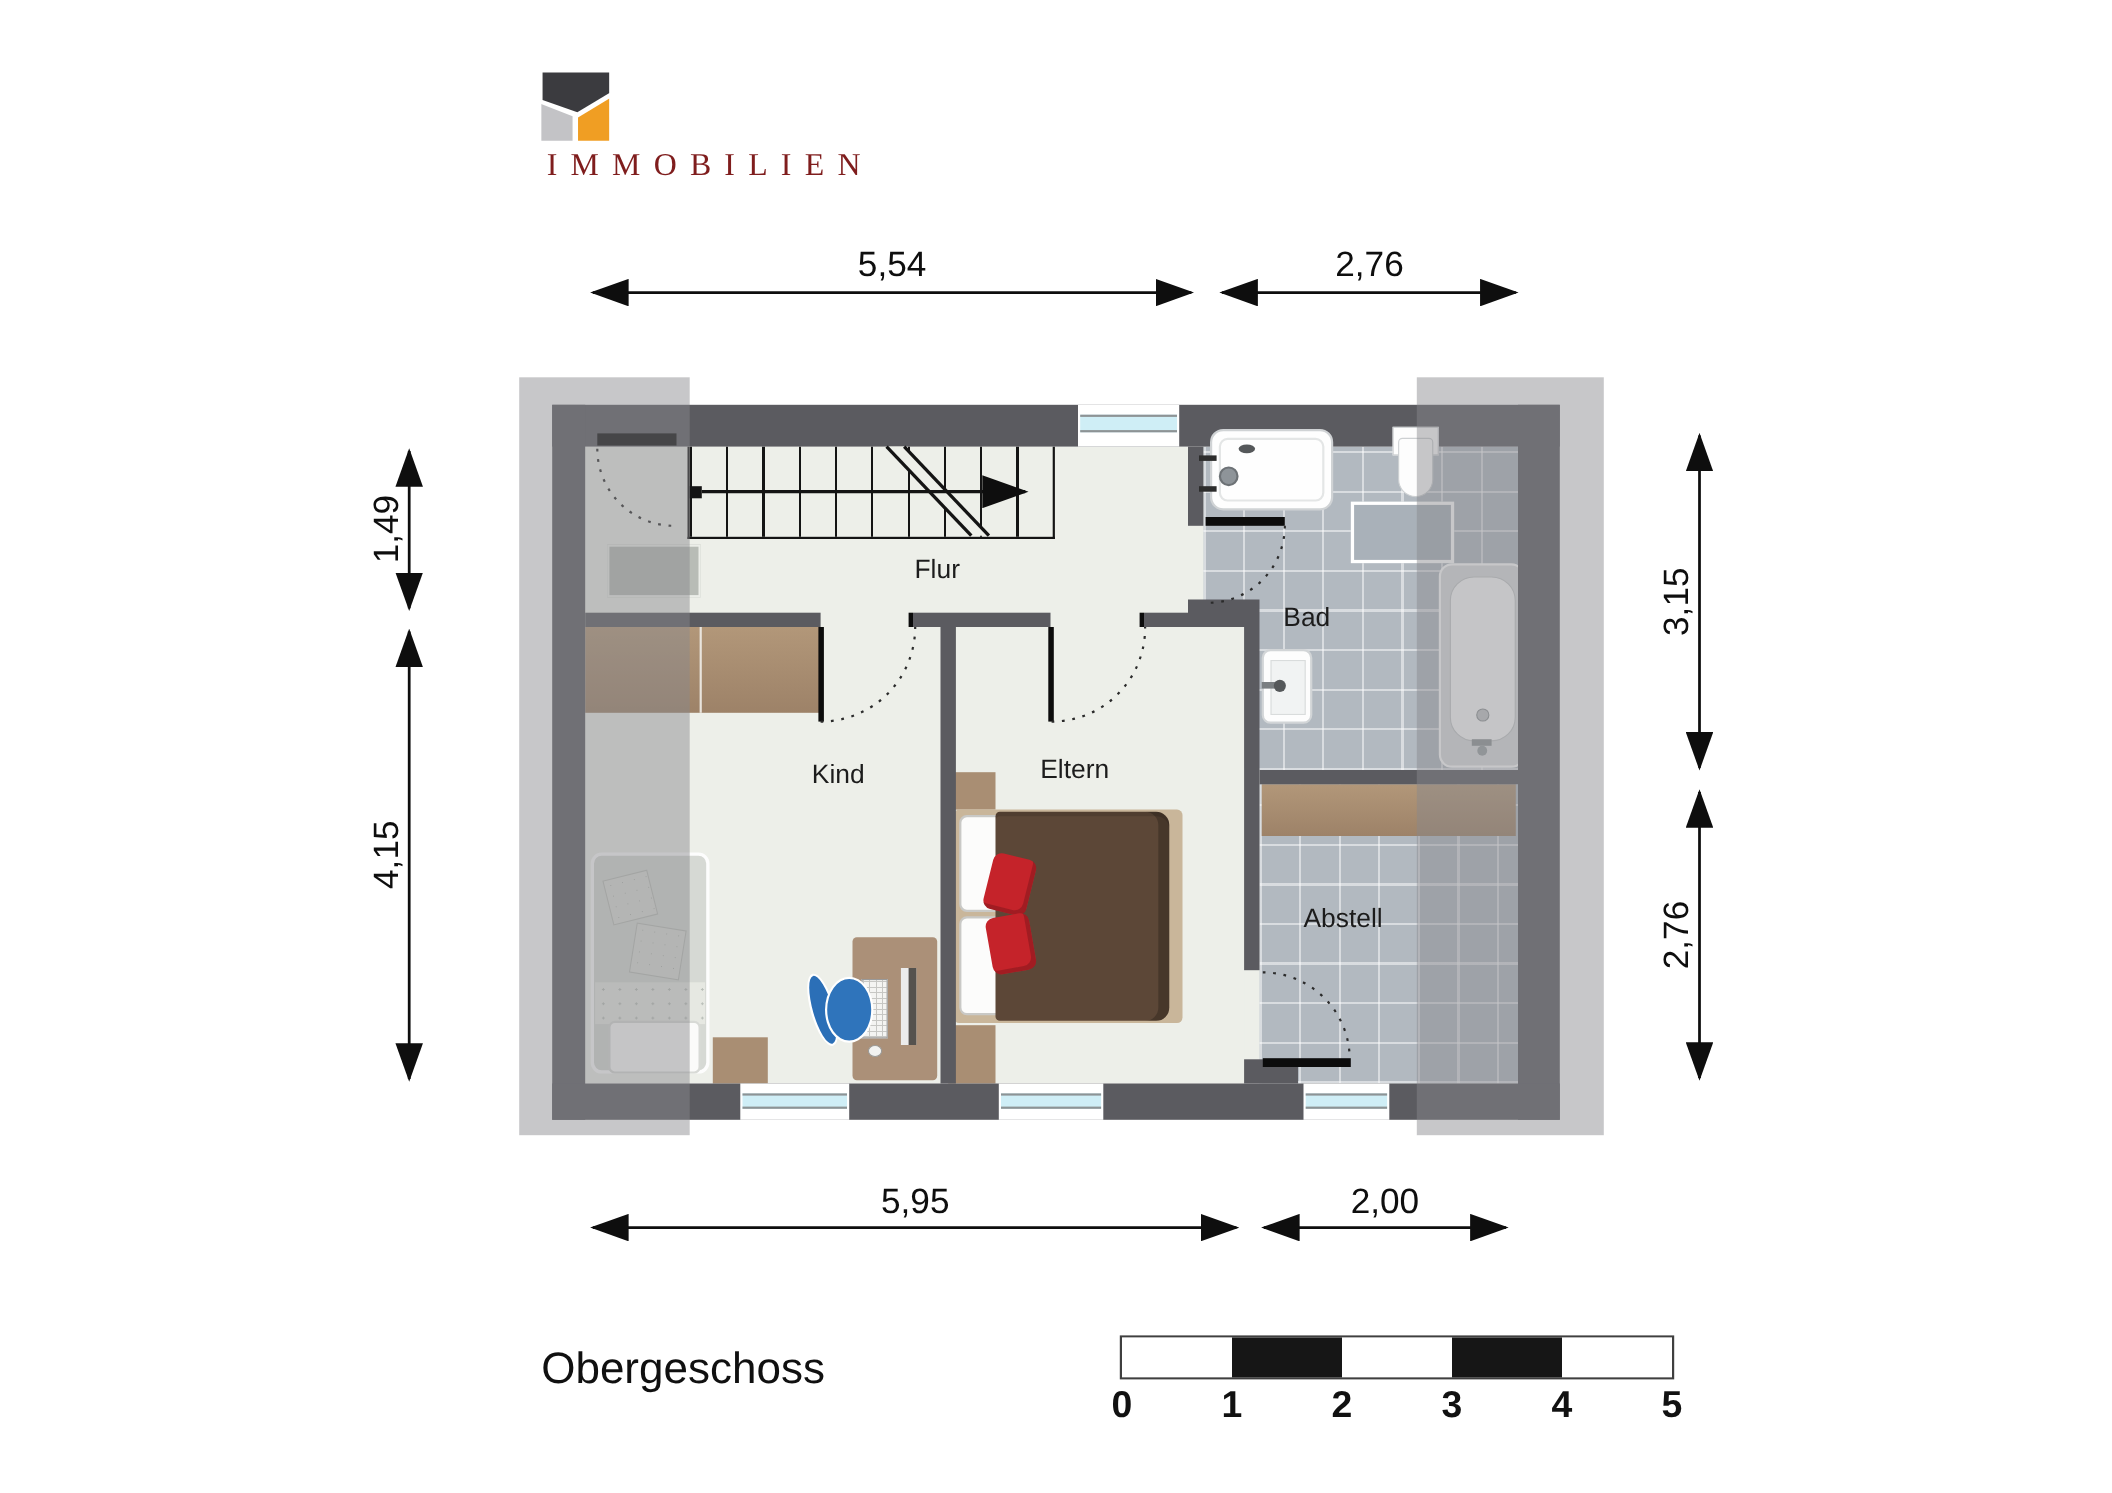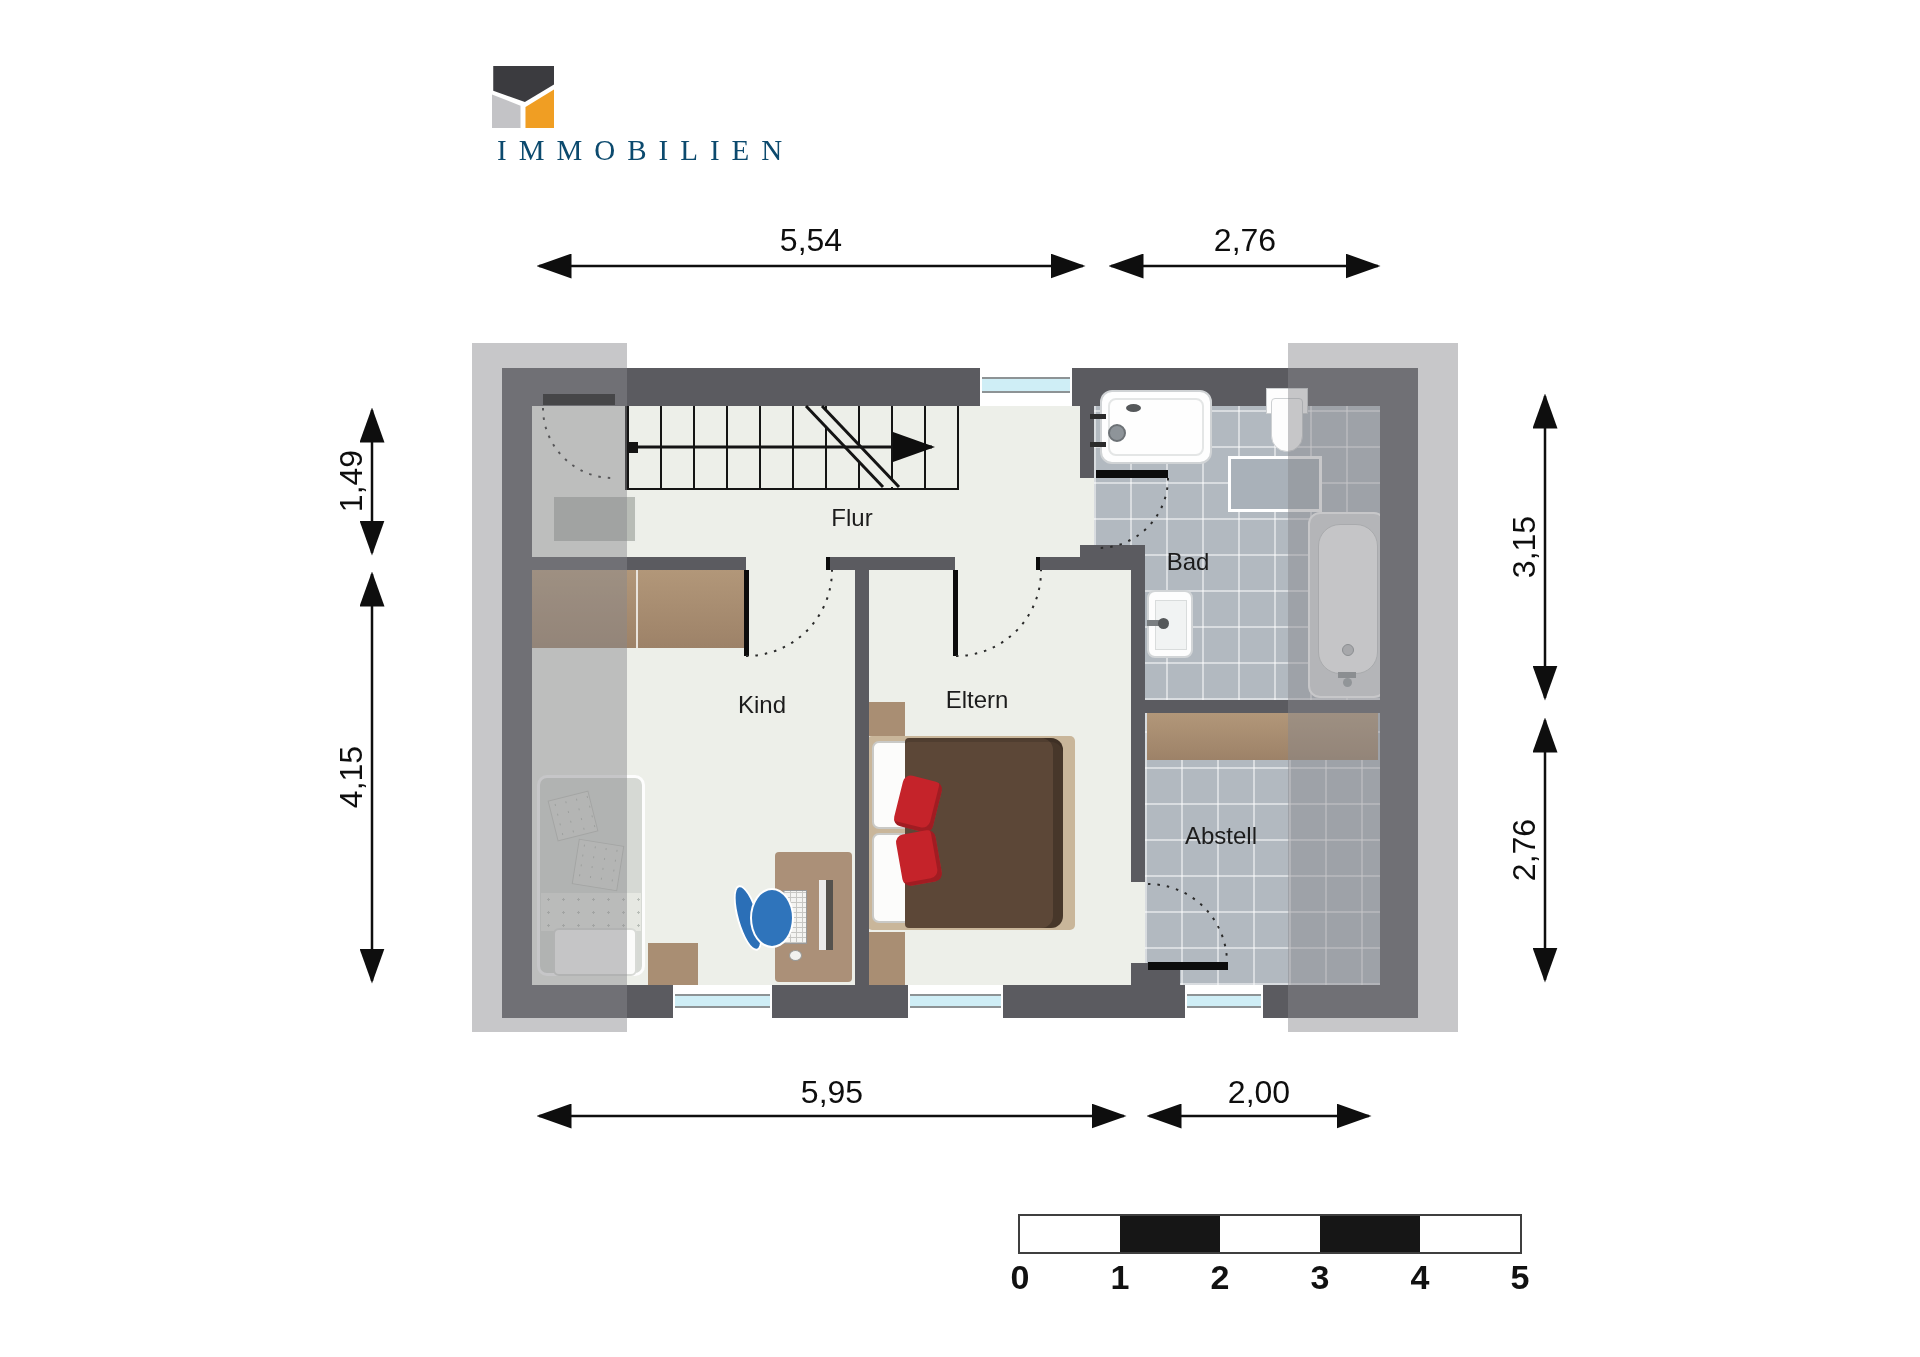--- a/index.html
+++ b/index.html
@@ -18,21 +18,21 @@
   .leaf{background:#0c0c0c;z-index:4;}
   #linework{position:absolute;left:0;top:0;z-index:5;pointer-events:none;}
   .band{background:rgba(136,136,140,0.47);z-index:6;}
   .roomlab{z-index:4;font-size:24px;color:#1c1c1c;transform:translate(-50%,-50%);white-space:nowrap;}
   .dimlab{z-index:7;font-size:32px;color:#0e0e0e;transform:translate(-50%,-50%);white-space:nowrap;}
   .dimlab.vert{transform:translate(-50%,-50%) rotate(-90deg);}
   
   #brand-title{z-index:7;font-family:"Liberation Serif",serif;font-weight:600;font-size:86px;
                letter-spacing:2px;line-height:1;color:#f09e23;}
   #brand-sub{z-index:7;font-family:"Liberation Serif",serif;font-weight:400;font-size:29px;
-             letter-spacing:12px;color:#0c4a6e;white-space:nowrap;}
+             letter-spacing:12px;color:#7f1d1d;white-space:nowrap;}
   
   .win{background:#fff;z-index:4;}
   .glass{position:absolute;background:#cfeef6;border-top:2px solid #8d9395;border-bottom:2px solid #8d9395;}
   
   #stairs{z-index:2;background-color:#edefe9;
           background-image:repeating-linear-gradient(90deg,#141414 0 2px,transparent 2px 33px);
           border-left:2px solid #141414;border-right:2px solid #141414;border-bottom:2px solid #141414;}
   
   #scalebar{display:flex;z-index:7;border:2px solid #3f3f3f;}
   #scalebar .seg{width:100px;height:100%;}
@@ -187,20 +187,21 @@
 
   <div class="dimlab abs" style="left:811px;top:240px">5,54</div>
   <div class="dimlab abs" style="left:1245px;top:240px">2,76</div>
   <div class="dimlab vert abs" style="left:351px;top:481px">1,49</div>
   <div class="dimlab vert abs" style="left:351px;top:777px">4,15</div>
   <div class="dimlab vert abs" style="left:1524px;top:547px">3,15</div>
   <div class="dimlab vert abs" style="left:1524px;top:850px">2,76</div>
   <div class="dimlab abs" style="left:832px;top:1092px">5,95</div>
   <div class="dimlab abs" style="left:1259px;top:1092px">2,00</div>
 
+  <div id="floor-label" class="abs" style="left:492px;top:1222px">Obergeschoss</div>
 
   <div id="scalebar" class="abs" style="left:1018px;top:1214px;width:500px;height:36px">
     <div class="seg w"></div>
     <div class="seg b"></div>
     <div class="seg w"></div>
     <div class="seg b"></div>
     <div class="seg w"></div>
   </div>
   <div class="tick abs" style="left:1020px;top:1258px">0</div>
   <div class="tick abs" style="left:1120px;top:1258px">1</div>

